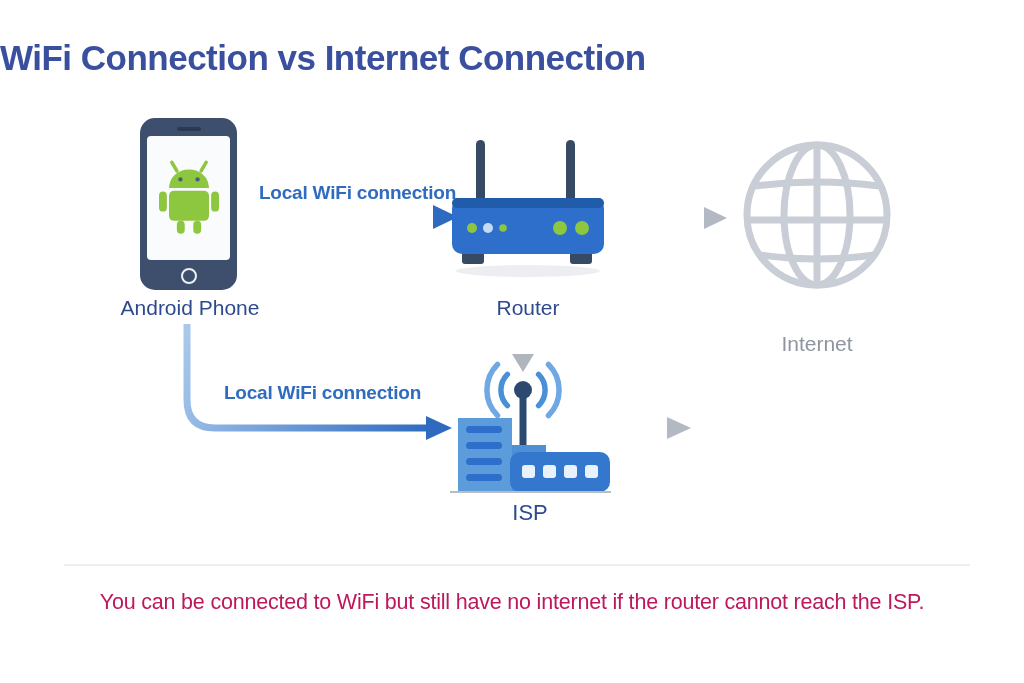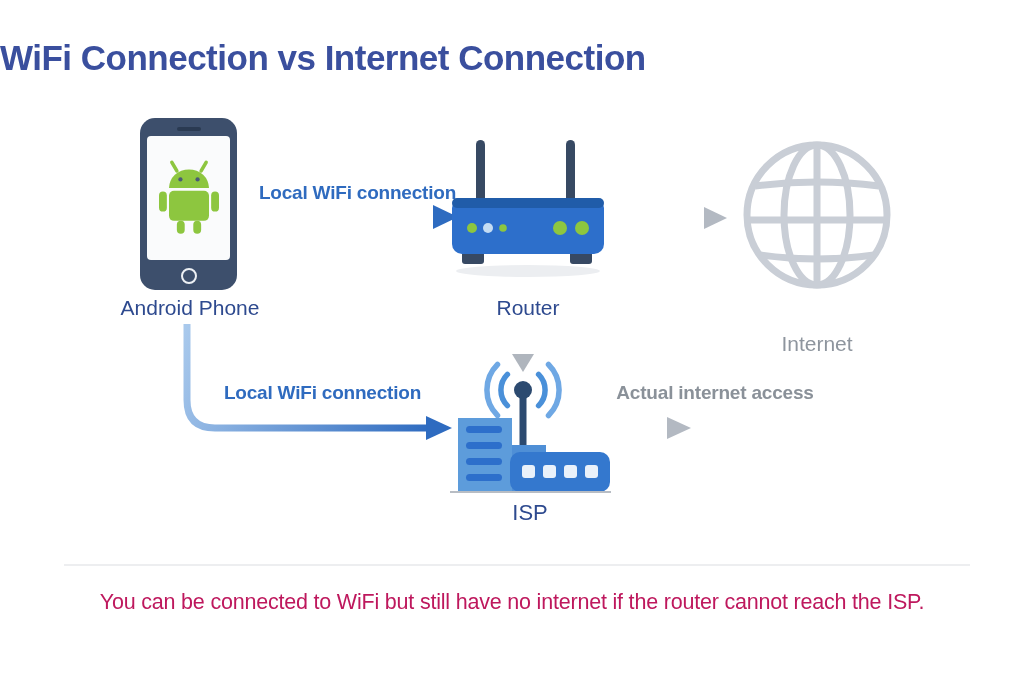--- a/index.html
+++ b/index.html
@@ -173,21 +173,20 @@
     <g fill="#E9F1FA">
       <rect x="74" y="105" width="13" height="13" rx="3"></rect>
       <rect x="95" y="105" width="13" height="13" rx="3"></rect>
       <rect x="116" y="105" width="13" height="13" rx="3"></rect>
       <rect x="137" y="105" width="13" height="13" rx="3"></rect>
     </g>
     <line x1="2" y1="132" x2="163" y2="132" stroke="#B8BDC4" stroke-width="2"></line>
   </svg>
   <div class="abs node-label" style="left:455px;top:500px;width:150px;font-size:22px;text-align:center;">ISP</div>
 
-  <div class="abs conn-label gray" style="left:600px;top:382px;width:230px;">Actual internet access</div>
   <svg class="abs" style="left:585px;top:414px;" width="110" height="30">
     <defs>
       <linearGradient id="gGray3" x1="0" y1="0" x2="1" y2="0">
         <stop offset="0" stop-color="#EAECEF"></stop>
           <stop offset="1" stop-color="#B3B9C2"></stop>
       </linearGradient>
     </defs>
     <line x1="2" y1="14" x2="84" y2="14" stroke="url(#gGray3)" stroke-width="6"></line>
     <polygon points="82,3 106,14 82,25" fill="#B3B9C2"></polygon>
   </svg>

